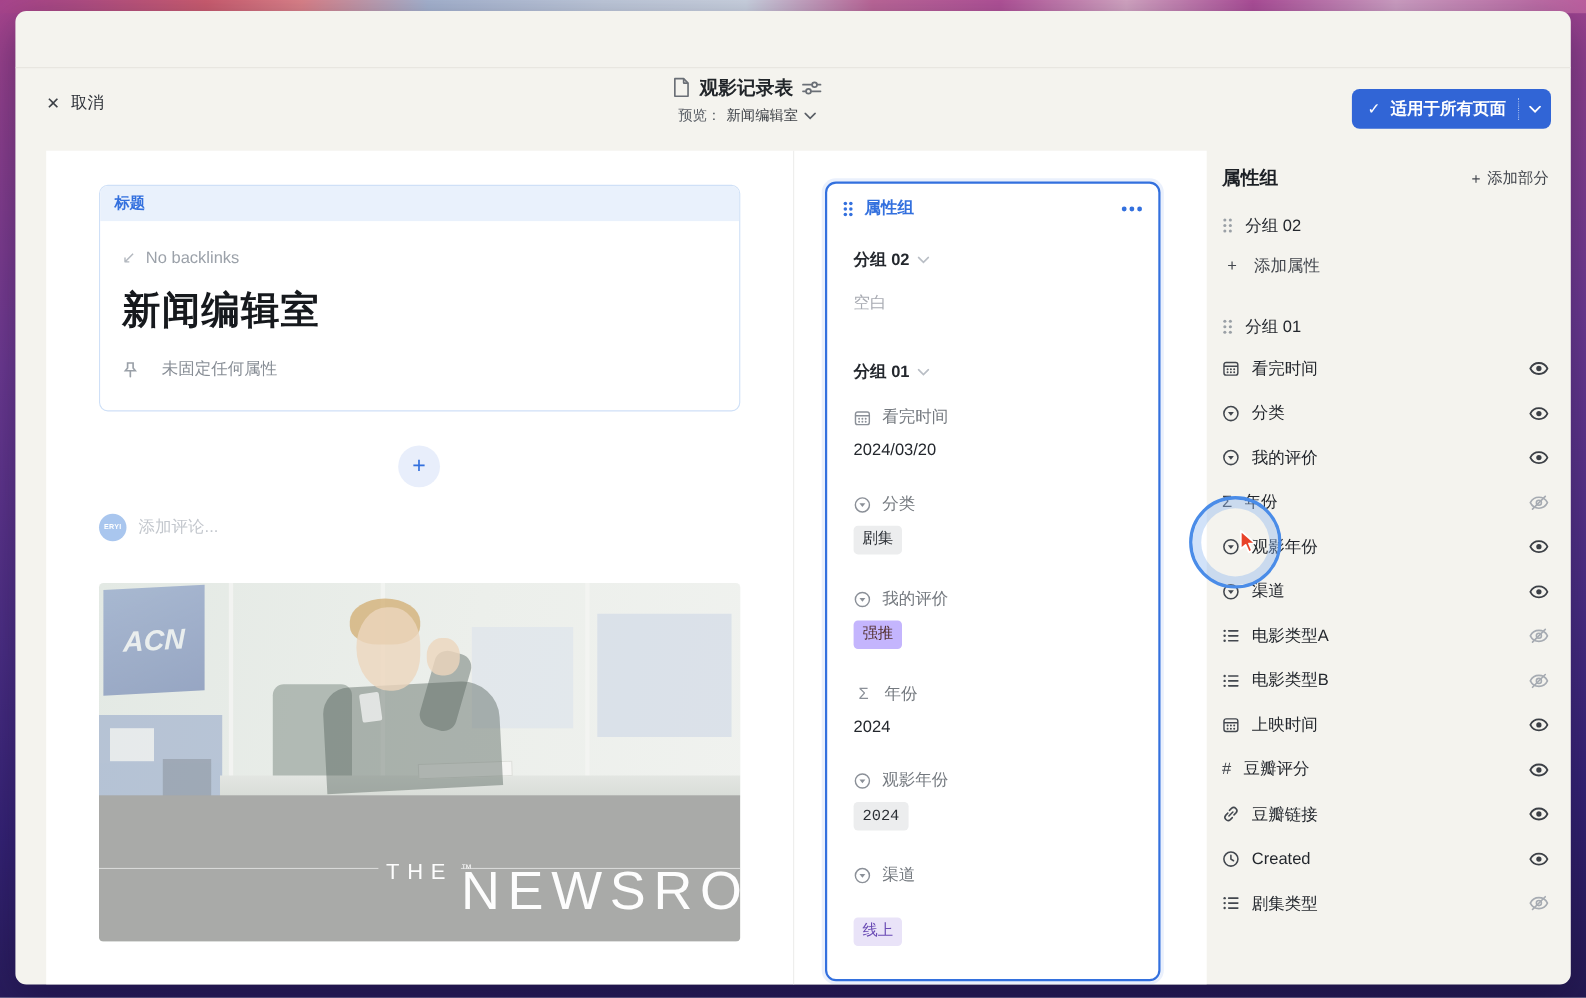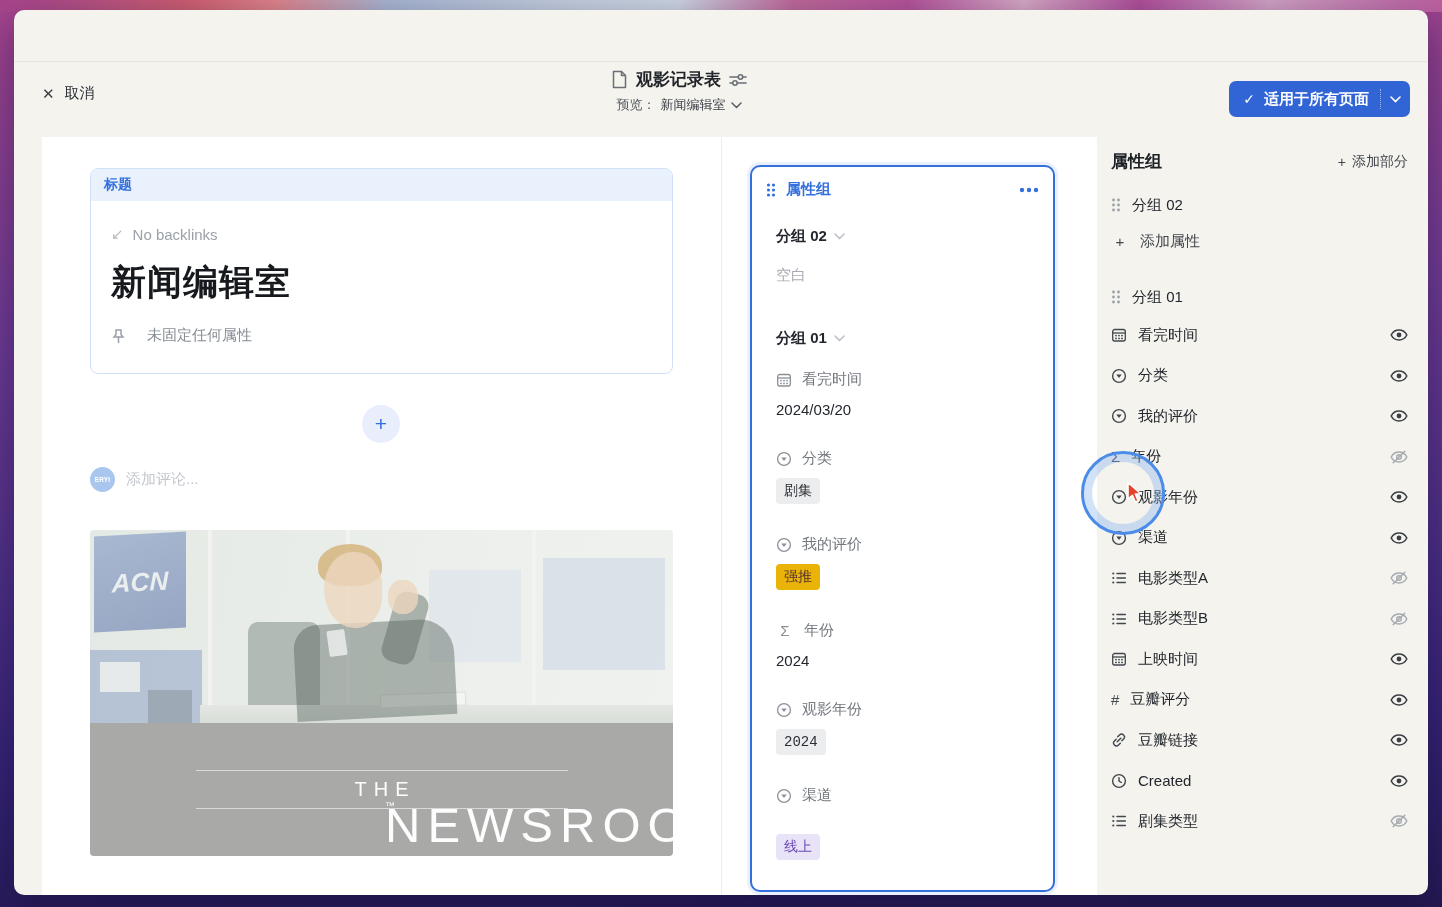--- a/index.html
+++ b/index.html
@@ -74,21 +74,21 @@
   .torso { left:205px; top:92px; width:160px; height:96px; background:#59665f; opacity:.45;
     border-radius:24px 34px 0 0; transform:rotate(-3deg); }
   .shirt { left:238px; top:100px; width:18px; height:26px; background:#fff; opacity:.65;
     transform:rotate(-8deg); border-radius:2px; }
   .hair { left:228px; top:14px; width:64px; height:42px; background:#d0a868; opacity:.7; border-radius:50% 50% 40% 40%; }
   .head { left:234px; top:22px; width:58px; height:76px; background:#ecd6bd; opacity:.8;
     border-radius:50% 46% 44% 54%; }
   .arm { left:298px; top:62px; width:34px; height:72px; background:#59665f; opacity:.45;
     border-radius:12px; transform:rotate(16deg); }
   .fist { left:298px; top:50px; width:30px; height:34px; background:#ecd6bd; opacity:.8; border-radius:45%; }
-  .grayband { left:0; right:0; top:193px; bottom:0; background:#a9aaa8; display:flex; flex-direction:column;
+  .grayband { left:0; right:0; top:193px; bottom:0; background:#a9aaa8; display:flex; flex-direction:row;
     align-items:center; justify-content:center; }
   .grayband > * { position:static; }
   .cline { width:372px; height:1px; background:rgba(255,255,255,.55); }
   .cthe { color:#fdfdfd; font-size:20px; letter-spacing:7px; font-weight:400; margin:7px 0 0 7px; }
   .cnews { color:#fdfdfd; font-size:49px; letter-spacing:7px; font-weight:400; line-height:1.02;
     margin:0 0 7px 7px; font-stretch:condensed; }
   .cnews sup { font-size:10px; letter-spacing:0; }
 
   .props-card { position:absolute; left:708px; top:28px; width:305px; height:727px; background:#fff;
     border:2px solid #3370de; border-radius:10px; box-shadow:0 0 0 3px rgba(51,112,222,.10); overflow:hidden; }
@@ -97,21 +97,21 @@
   .pc-body { padding:0 24px; }
   .pgroup { display:flex; align-items:center; gap:7px; font-size:15px; font-weight:700; color:#23272d; }
   .pg1 { margin-top:18px; } .pg2 { margin-top:44px; }
   .pempty { margin-top:20px; color:#a8abb2; font-size:15px; }
   .plabel { display:flex; align-items:center; gap:10px; color:#74797f; font-size:15px; }
   .m22 { margin-top:22px; } .m31 { margin-top:31px; }
   .pval { margin-top:12px; font-size:15px; color:#23272d; }
   .ptagwrap { margin-top:10px;font-family:Liberation Mono, monospace; }
   .tag { display:inline-block; padding:3px 8px; border-radius:4px; font-size:14px; line-height:20px; }
   .tag-gray { background:#ecedee; color:#2b2f35; }
-  .tag-pink { background:#eab308; color:#53302f; }
+  .tag-pink { background:#c4b5fd; color:#53302f; }
   .tag-purple { background:#e9e3f8; color:#6a4bb5;margin-top:19px; }
 
   .sidebar { position:absolute; left:1083px; right:0; top:0; bottom:0; padding:13px 20px 0 14px; }
   .sb-head { display:flex; align-items:center; justify-content:space-between; }
   .sb-title { font-size:17px; font-weight:700; color:#1c2025; }
   .sb-addsec { display:flex; align-items:center; gap:6px; color:#42464d; font-size:14px; }
   .sb-search { margin-top:15px; height:30px; background:#fff; border:1px solid #e3e1da; border-radius:8px;
     display:flex; align-items:center; gap:7px; padding:0 10px; }
   .sb-search input { border:none; outline:none; flex:1; font-size:14px; color:#42464d;
     font-family:inherit; background:transparent; }

